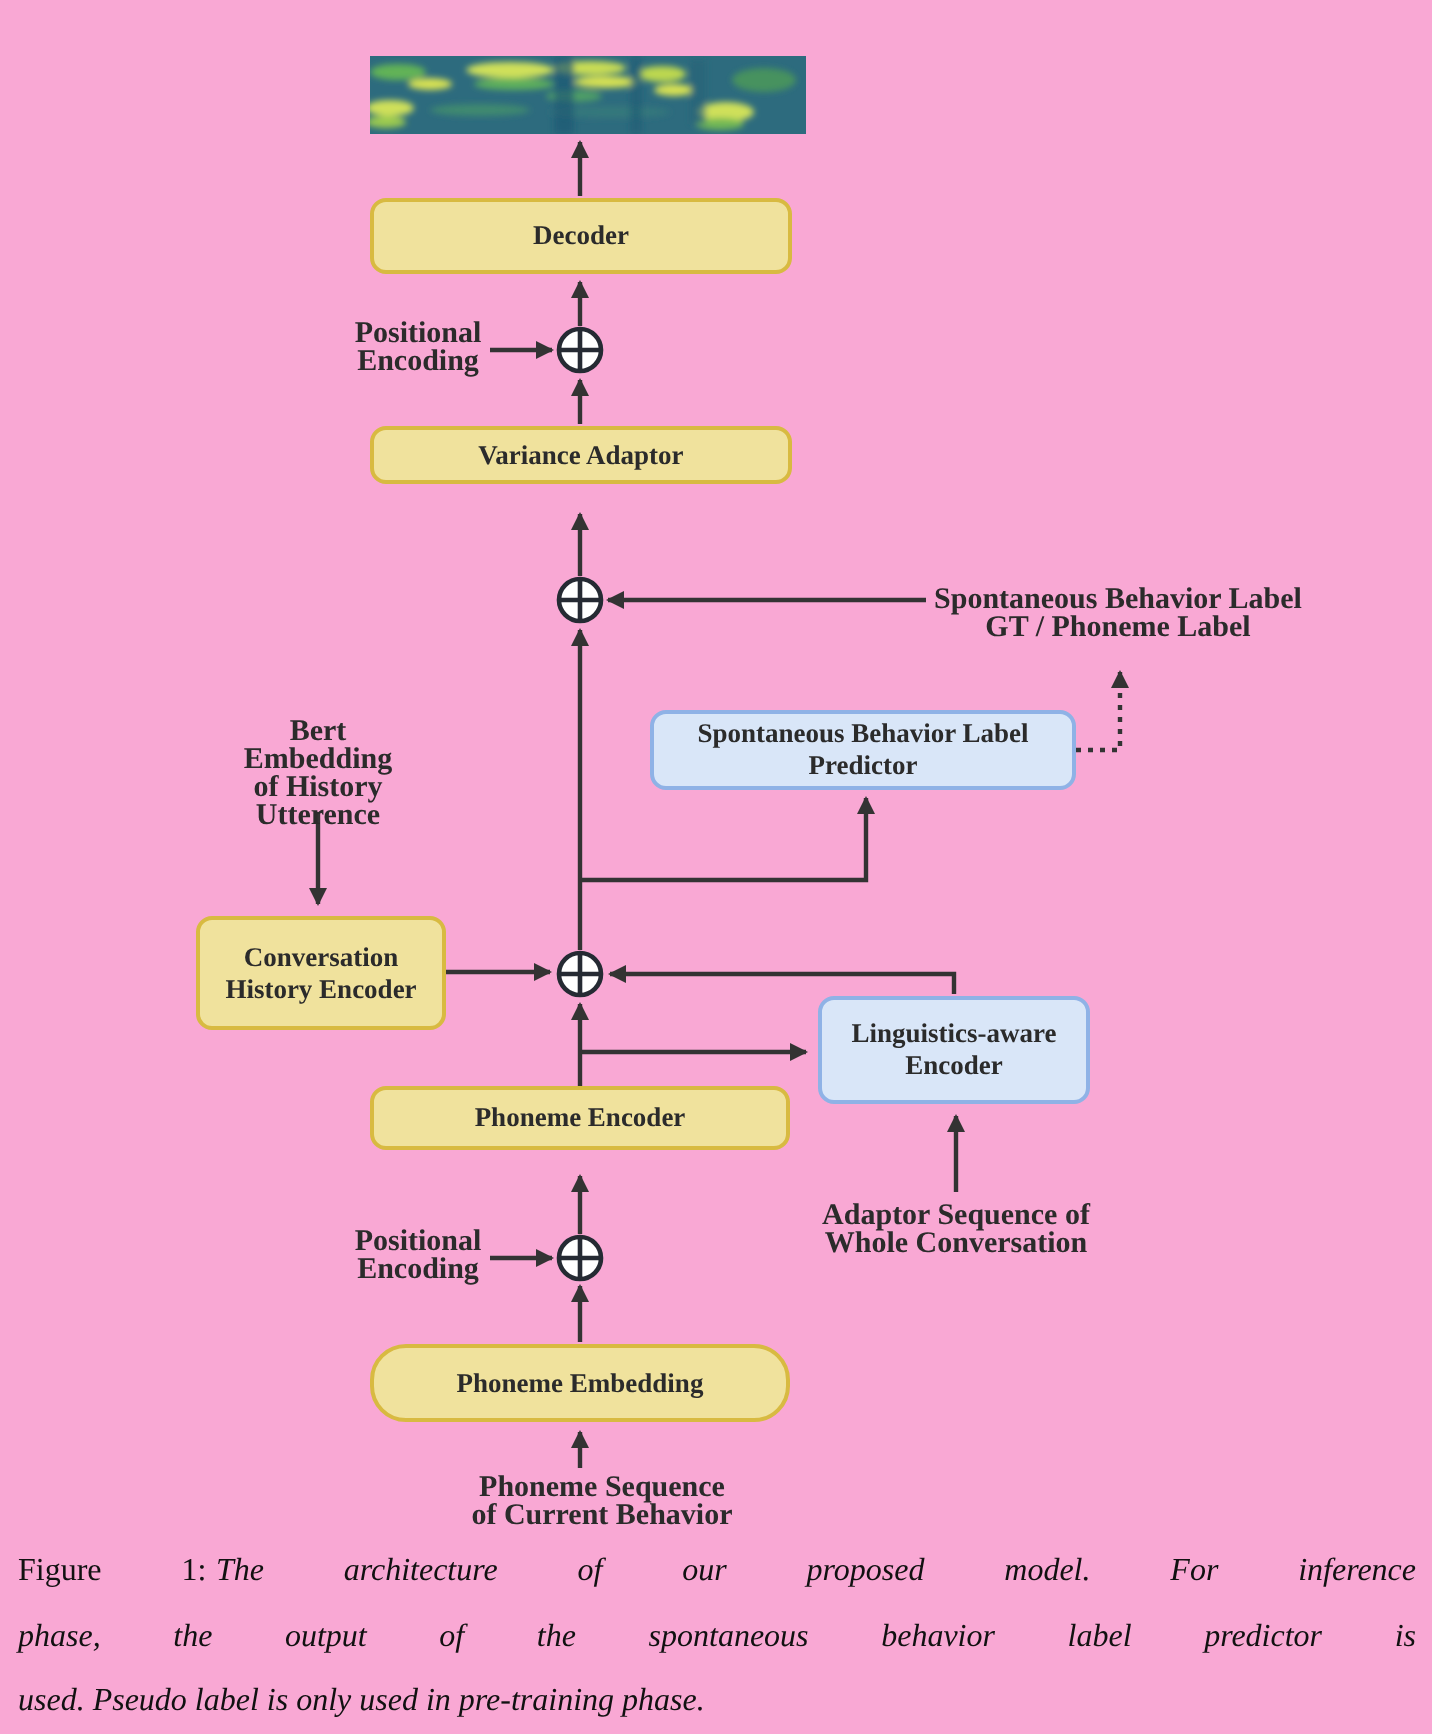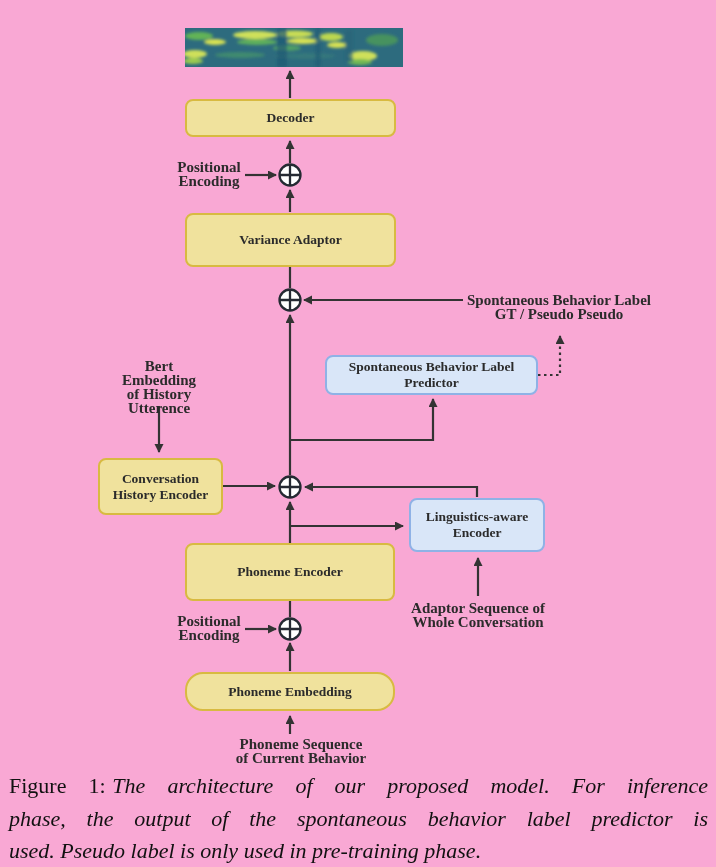--- a/index.html
+++ b/index.html
@@ -20,21 +20,21 @@
   .ann {
     position:absolute; text-align:center; font-weight:bold;
     font-size:15px; line-height:14px; color:#2b2b2b;
   }
   .spectrogram {
     position:absolute; left:185px; top:28px; width:218px; height:39px;
     overflow:hidden;
   }
   .caption {
     position:absolute; left:9px; top:770px; width:699px;
-    font-size:22px; color:#111111;
+    font-size:16px; color:#111111;
   }
   .caption .cap-line { line-height:32.5px; white-space:nowrap; }
   .caption .cap-line.justified { text-align:justify; text-align-last:justify; white-space:normal; }
   .caption .it { font-style:italic; }
   .caption .cap-label { font-style:normal; margin-right:0.3em; }
 </style>
 </head>
 <body>
 
 <div class="page">
@@ -115,55 +115,55 @@
         <circle cx="290" cy="629" r="10.5"></circle>
           <path d="M279.5,629 H300.5 M290,618.5 V639.5" fill="none"></path>
       </g>
     </g>
   </svg>
 
   <div class="node yellow" style="left:185px; top:99px; width:211px; height:38px;">
     <div>Decoder</div>
   </div>
 
-  <div class="node yellow" style="left:185px; top:213px; width:211px; height:54px;">
+  <div class="node yellow" style="left:185px; top:213px; width:211px; height:29px;">
     <div>Variance Adaptor</div>
   </div>
 
   <div class="node blue" style="left:325px; top:355px; width:213px; height:40px;">
     <div>Spontaneous Behavior Label</div>
     <div>Predictor</div>
   </div>
 
   <div class="node yellow" style="left:98px; top:458px; width:125px; height:57px;text-align:right;">
     <div>Conversation</div>
     <div>History Encoder</div>
   </div>
 
   <div class="node blue" style="left:409px; top:498px; width:136px; height:54px;">
     <div>Linguistics-aware</div>
     <div>Encoder</div>
   </div>
 
-  <div class="node yellow" style="left:185px; top:543px; width:210px; height:58px;">
+  <div class="node yellow" style="left:185px; top:543px; width:210px; height:32px;">
     <div>Phoneme Encoder</div>
   </div>
 
   <div class="node yellow" style="left:185px; top:672px; width:210px; height:39px;border-radius:18px;">
     <div>Phoneme Embedding</div>
   </div>
 
   <div class="ann" style="left:163px; top:160px; width:92px;">
     <div>Positional</div>
     <div>Encoding</div>
   </div>
 
   <div class="ann" style="left:458px; top:293px; width:202px;">
     <div>Spontaneous Behavior Label</div>
-    <div>GT / Pseudo Pseudo</div>
+    <div>GT / Phoneme Label</div>
   </div>
 
   <div class="ann" style="left:107px; top:359px; width:104px;">
     <div>Bert Embedding</div>
     <div>of History</div>
     <div>Utterence</div>
   </div>
 
   <div class="ann" style="left:404px; top:601px; width:148px;">
     <div>Adaptor Sequence of</div>

